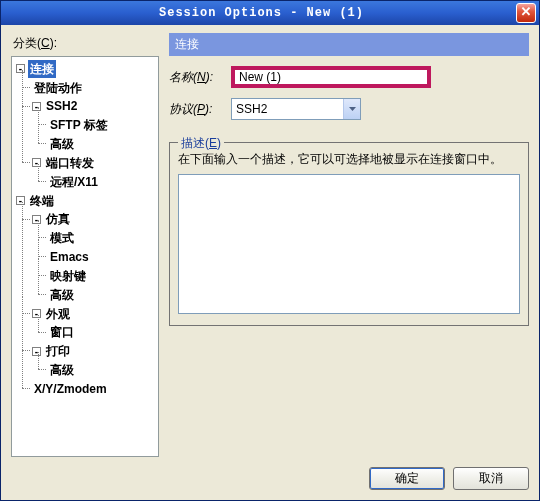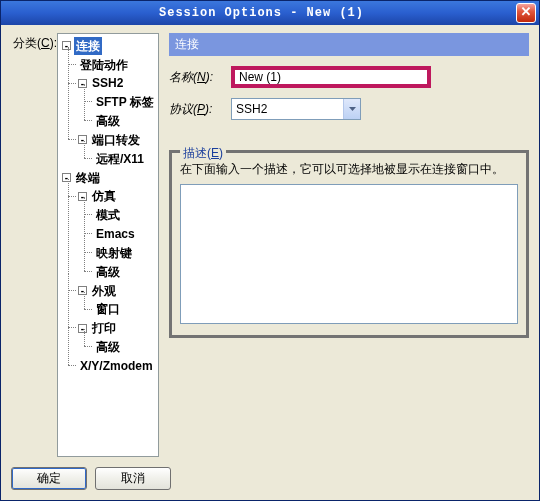--- a/index.html
+++ b/index.html
@@ -53,21 +53,21 @@
     padding: 8px 10px 10px 10px;
   }
   .upper {
     flex: 1;
     display: flex;
     gap: 10px;
   }
   .left-col {
     width: 148px;
     display: flex;
-    flex-direction: row;
+    flex-direction: column;
   }
   .cat-label { margin: 2px 0 4px 2px; }
   .underline { text-decoration: underline; }
   .tree {
     flex: 1;
     border: 1px solid #919b9c;
     background: #fff;
     padding: 2px 2px 2px 2px;
     overflow: auto;
     line-height: 18px;
@@ -156,24 +156,24 @@
     width: 17px;
     height: 100%;
     background: linear-gradient(to bottom, #dfe8fb 0%, #bcd1f4 100%);
     border-left: 1px solid #b4c7ea;
     display: flex;
     align-items: center;
     justify-content: center;
   }
   .select-wrap .arrow svg { display: block; }
   .fieldset {
-    border: 3px solid #737373;
+    border: 1px solid #737373;
     padding: 8px;
     position: relative;
-    margin-top: 20px;
+    margin-top: 12px;
   }
   .fieldset .legend {
     position: absolute;
     top: -8px;
     left: 8px;
     background: #ece9d8;
     color: #1a3e9c;
     padding: 0 3px;
   }
   .hint {
@@ -184,21 +184,21 @@
     height: 140px;
     border: 1px solid #7f9db9;
     background: #fff;
     resize: none;
     font-family: inherit;
     font-size: 12px;
     padding: 2px 4px;
   }
   .button-row {
     display: flex;
-    justify-content: flex-start;
+    justify-content: flex-end;
     gap: 8px;
     padding-top: 10px;
   }
   .btn {
     width: 76px;
     height: 23px;
     border: 1px solid #707070;
     background: linear-gradient(to bottom, #ffffff 0%, #f0f0ea 50%, #e3e3db 100%);
     border-radius: 3px;
     font-family: inherit;

